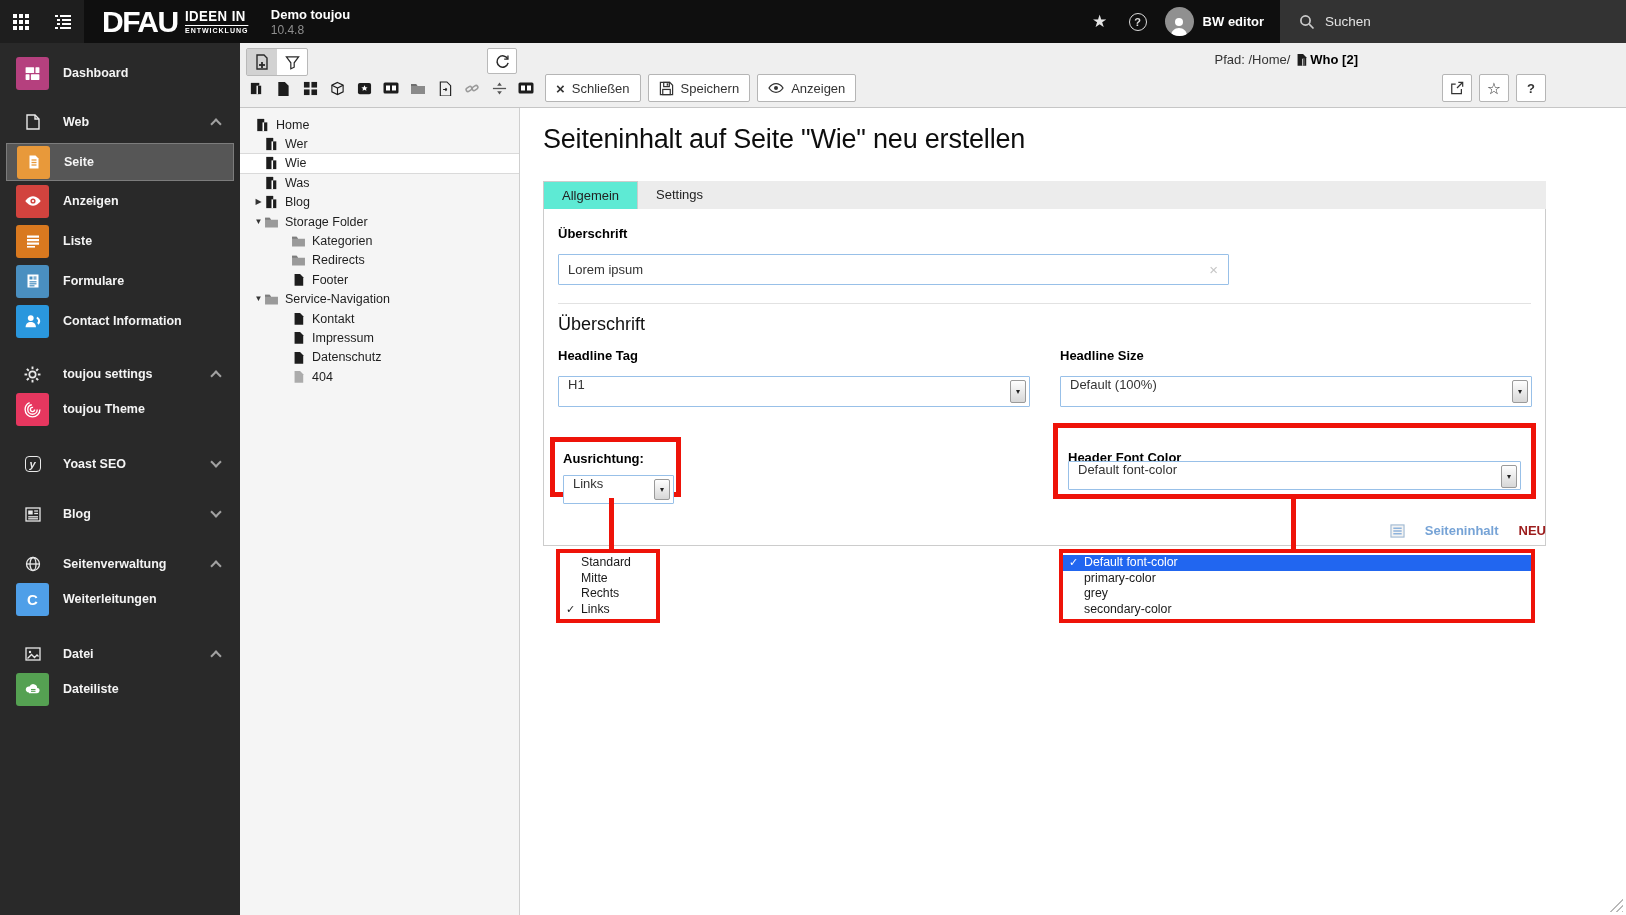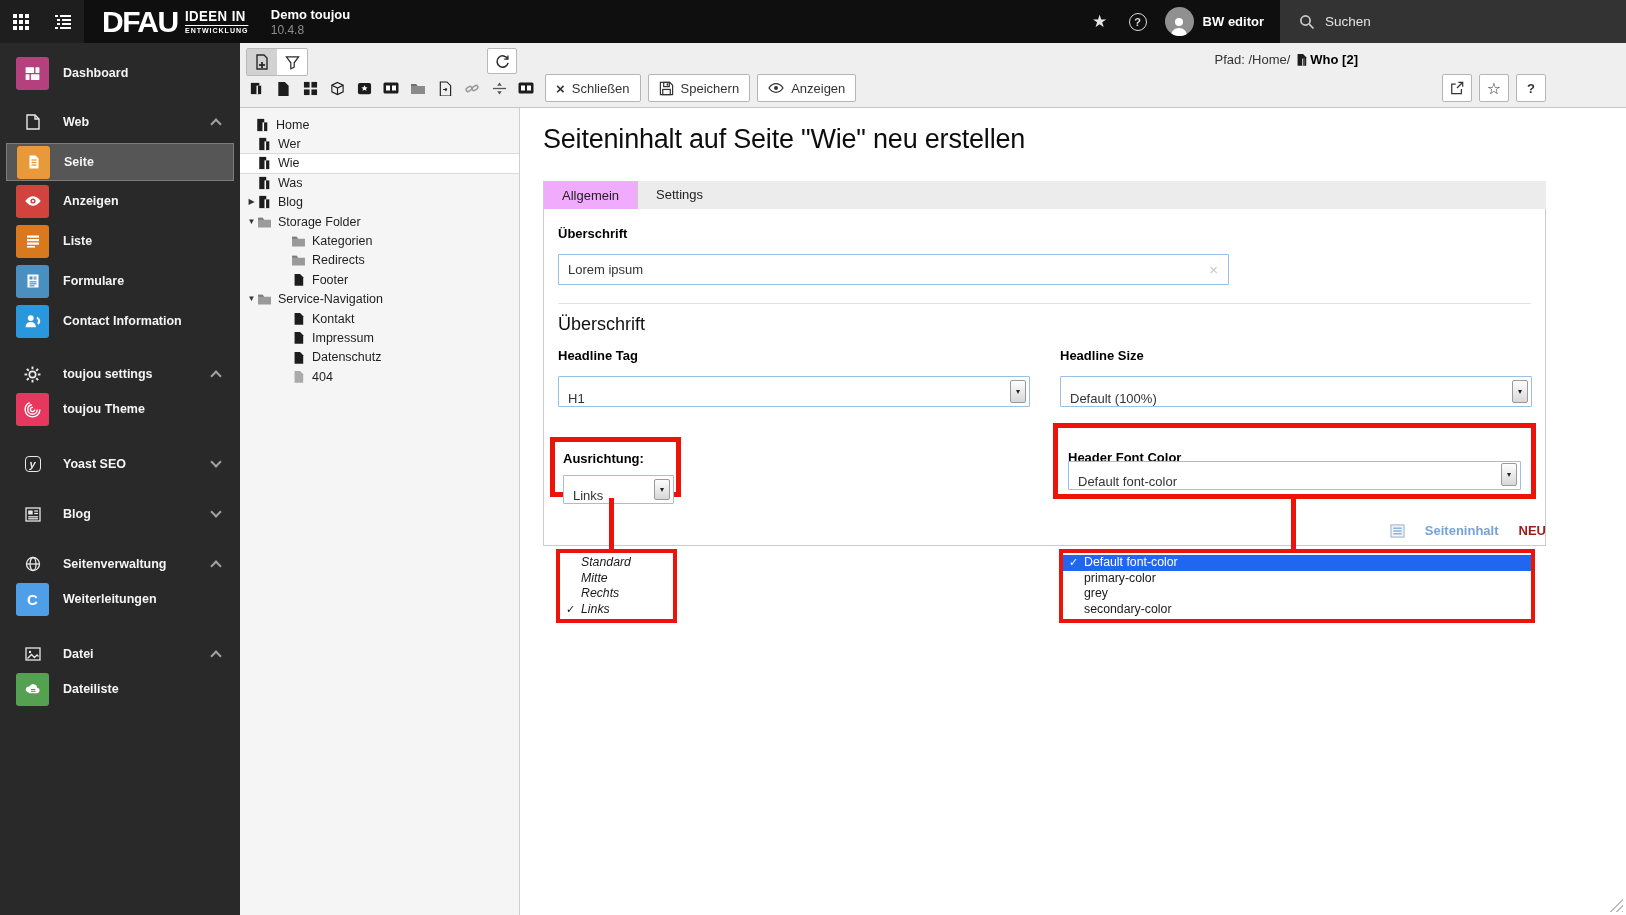--- a/index.html
+++ b/index.html
@@ -57,59 +57,59 @@
   .btn { display:inline-flex; align-items:center; gap:7px; background:#fff; border:1px solid #b5b5b5; border-radius:2px; height:28px; padding:0 10px; font-size:13px; color:#333; cursor:pointer; }
   .btn.sq { width:30px; padding:0; justify-content:center; }
   .xmark { font-size:15px; font-weight:700; line-height:1; }
 
   
   #treebody { position:absolute; left:240px; top:108px; width:280px; height:807px; background:#f5f5f5; border-right:1px solid #cfcfcf; padding-top:7px; }
   .trow { height:19.4px; display:flex; align-items:center; font-size:12.5px; color:#1e1e1e; cursor:pointer; position:relative; }
   .trow.sel { background:#fff; box-shadow:0 -1px 0 #dadada, 0 1px 0 #dadada; }
   .texp { width:11px; flex:none; font-size:8px; color:#333; text-align:center; line-height:1; }
   .tico { width:15px; height:15px; flex:none; margin-right:6px; display:flex; align-items:center; justify-content:center; }
-  .d0 { padding-left:4px; } .d1 { padding-left:6px; } .d2 { padding-left:40px; }
+  .d0 { padding-left:4px; } .d1 { padding-left:13px; } .d2 { padding-left:40px; }
 
   
   #content { position:absolute; left:520px; top:108px; width:1106px; height:807px; background:#fff; }
   #page-title { position:absolute; left:23px; top:16px; font-size:27px; font-weight:400; color:#0d0d0d; letter-spacing:-.2px; }
   #tabbar { position:absolute; left:23px; top:73px; width:1003px; height:29px; background:#ececec; border-bottom:1px solid #ccc; display:flex; }
   .tab { height:29px; line-height:28px; padding:0 18px; font-size:13px; color:#222; cursor:pointer; }
-  .tab.active { background:#f0abfc; border:1px solid #ccc; border-bottom:none; }
+  .tab.active { background:#5eead4; border:1px solid #ccc; border-bottom:none; }
   #formpanel { position:absolute; left:23px; top:101px; width:1003px; height:337px; border:1px solid #ccc; border-top:none; background:#fff; }
   .flabel { font-size:13px; font-weight:700; color:#000; }
   #hdr-label { position:absolute; left:14px; top:17px; }
   #hdr-inputwrap { position:absolute; left:14px; top:45px; width:671px; height:31px; border:1px solid #98c0e8; border-radius:1px; display:flex; align-items:center; background:#fff; }
   #hdr-inputwrap input { flex:1; border:none; outline:none; font-size:13px; color:#333; padding:0 9px; font-family:inherit; background:transparent; }
   .clear-x { color:#c6c6c6; font-size:15px; padding:0 10px; cursor:pointer; }
   #fdivider { position:absolute; left:14px; right:14px; top:94px; border-top:1px solid #e2e2e2; }
   #section-title { position:absolute; left:14px; top:105px; font-size:18px; font-weight:400; color:#111; }
   #lab-tag { position:absolute; left:14px; top:139px; }
   #lab-size { position:absolute; left:516px; top:139px; }
-  .selectbox { position:absolute; height:31px; border:1px solid #98c0e8; border-radius:1px; background:#fff; display:flex; align-items:flex-end; cursor:pointer; }
+  .selectbox { position:absolute; height:31px; border:1px solid #98c0e8; border-radius:1px; background:#fff; display:flex; align-items:flex-start; cursor:pointer; }
   .selectbox .val { flex:1; font-size:13px; color:#333; padding-left:9px; white-space:nowrap; overflow:hidden; }
   .sel-arrow { width:16px; height:23px; margin:3px; border:1px solid #9a9a9a; border-radius:2px; background:linear-gradient(#fefefe,#d7d7d7); display:flex; align-items:center; justify-content:center; font-size:8px; color:#222; flex:none; }
   #sel-tag { left:14px; top:167px; width:472px; }
   #sel-size { left:516px; top:167px; width:472px; }
   .redbox { position:absolute; border:5px solid #ee1309; background:#fff; }
   #redbox-align { left:6px; top:228px; width:131px; height:60px; }
   #redbox-align .flabel { position:absolute; left:8px; top:9px; }
   #sel-align { left:8px; top:33px; width:111px; height:29px; }
   #sel-align .sel-arrow { height:21px; }
   #redbox-color { left:509px; top:214px; width:483px; height:76px; }
   #redbox-color .flabel { position:absolute; left:10px; top:9px;margin-top:13px; }
   #sel-color { left:10px; right:10px; top:33px; height:29px; }
   .connector { position:absolute; width:5px; background:#ee1309; z-index:6; }
   #conn-left { left:89px; top:390px; height:55px; }
   #conn-right { left:771px; top:390px; height:55px; }
   #new-content-link { position:absolute; top:415px; left:0; width:1026px; display:flex; justify-content:flex-end; align-items:center; gap:20px; font-size:13px; font-weight:700; cursor:pointer; }
   #new-content-link .lbl { color:#76a3d6; }
   #new-content-link .badge { color:#9c1c1c; }
   .ddbox { position:absolute; border:4px solid #ee1309; background:#fff; z-index:7; padding:2px 0; }
-  #dd-align { left:36px; top:441px; width:121px;font-style:italic; }
+  #dd-align { left:36px; top:441px; width:104px; }
   #dd-color { left:539px; top:441px; width:476px; }
   .dd-row { position:relative; height:15.5px; line-height:15.5px; font-size:12.3px; color:#1a1a1a; padding-left:21px; white-space:nowrap; cursor:pointer; }
   .dd-row .ck { position:absolute; left:6px; top:0; font-size:11px; }
   .dd-row.selblue { background:#2166f0; color:#fff; }
 
   
   #resize-grip { position:absolute; right:3px; bottom:3px; width:15px; height:15px;
     background:repeating-linear-gradient(135deg,#b9b9b9 0 1px,transparent 1px 4px);
     clip-path:polygon(100% 0,100% 100%,0 100%); }
 

